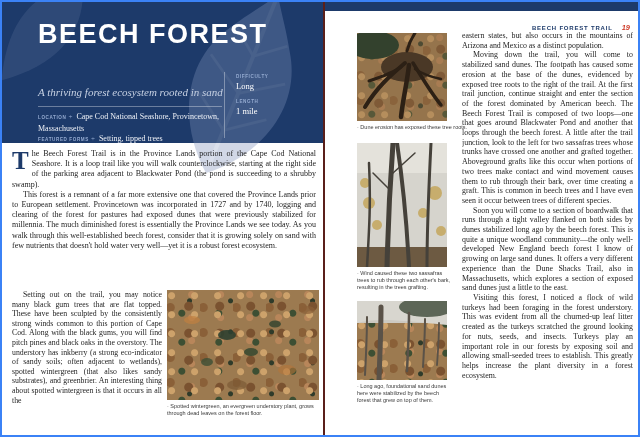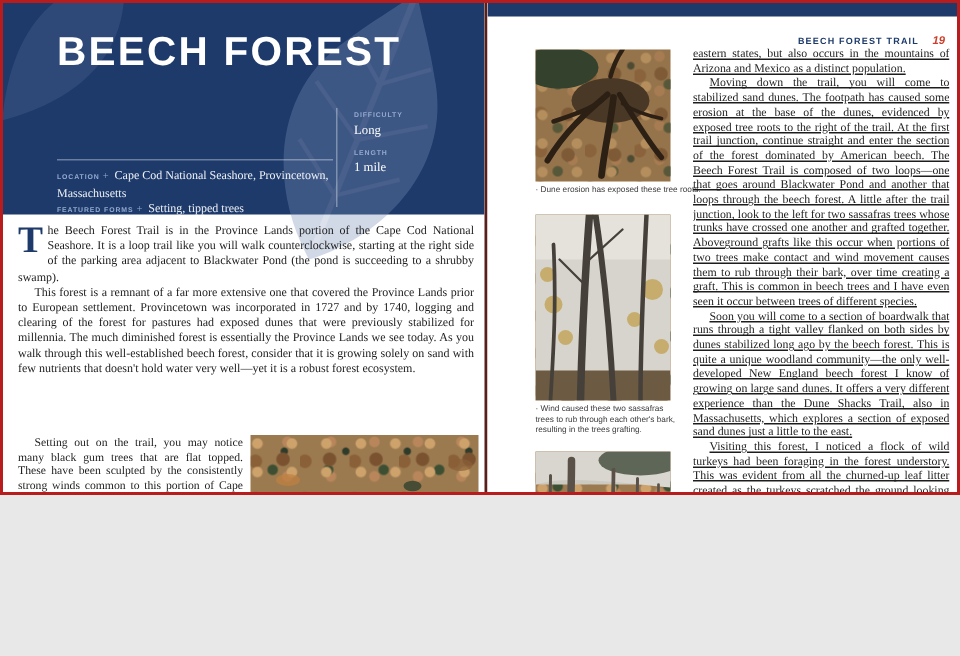--- a/index.html
+++ b/index.html
@@ -1,16 +1,16 @@
 <!DOCTYPE html>
 <html><head>
 <meta charset="utf-8">
 <style>
   html,body{margin:0;padding:0;background:#e8e8e8;}
-  .frame{position:relative;width:640px;height:330px;background:#ffffff;border:2px solid #b91c1c;box-sizing:border-box;overflow:hidden;font-family:"Liberation Serif",serif;}
+  .frame{position:relative;width:640px;height:437px;background:#ffffff;border:2px solid #3b82f6;box-sizing:border-box;overflow:hidden;font-family:"Liberation Serif",serif;}
   .page{position:absolute;top:0;height:433px;background:#fff;overflow:hidden;}
   .page-left{left:0;width:321px;}
   .page-right{left:323px;width:313px;}
   .spine{position:absolute;left:321px;top:0;width:2px;height:433px;background:#5a1f1a;}
 
   
   .chapter-header{position:absolute;left:0;top:0;width:321px;height:141px;background:#1d3a6a;}
   .leaf-watermark{position:absolute;left:140px;top:-18px;width:200px;height:200px;pointer-events:none;}
   .leaf-watermark-2{position:absolute;left:-30px;top:-40px;width:140px;height:140px;pointer-events:none;}
   .title{position:absolute;left:36px;top:18px;color:#ffffff;font-family:"Liberation Sans",sans-serif;font-weight:700;font-size:27px;line-height:28px;letter-spacing:1.5px;z-index:2;}
@@ -54,21 +54,21 @@
   .fig-graft .photo{width:90px;height:124px;}
   .fig-dunes{position:absolute;left:32px;top:299px;width:96px;}
   .fig-dunes .photo{width:90px;height:79px;}
 
   
   .topbar{position:absolute;left:0;top:0;width:313px;height:9px;background:#1d3a6a;}
   .running-head{position:absolute;right:8px;top:14px;font-family:"Liberation Sans",sans-serif;}
   .rh-title{font-size:6px;font-weight:700;letter-spacing:.8px;color:#1d3a6a;}
   .rh-page{font-size:7.5px;font-weight:700;color:#cf3e2c;margin-left:9px;font-style:italic;}
   .col-text{position:absolute;left:137px;top:29px;width:171px;height:388px;font-size:7.9px;line-height:9.7px;color:#1d1d1d;text-align:justify;overflow:hidden;}
-  .col-text p{margin:0;text-decoration:underline;}
+  .col-text p{margin:0;}
 </style>
 </head>
 <body>
 
 <div class="frame">
 
   <div class="page page-left">
 
     <div class="chapter-header">
       <svg class="leaf-watermark-2" viewBox="0 0 100 100">
@@ -79,20 +79,21 @@
           <path d="M50 2 C72 20 82 50 66 74 C60 84 55 90 50 98 C45 90 40 84 34 74 C18 50 28 20 50 2 Z" fill="#7d90b8"></path>
           <path d="M50 6 L50 96" stroke="#9aa9c9" stroke-width="2"></path>
           <path d="M50 25 L68 38 M50 25 L32 38 M50 45 L70 58 M50 45 L30 58 M50 65 L64 76 M50 65 L36 76" stroke="#9aa9c9" stroke-width="1.4" fill="none"></path>
         </g>
       </svg>
 
       <div class="title">
         <div>BEECH FOREST</div>
       </div>
 
+      <div class="subtitle">A thriving forest ecosystem rooted in sand</div>
       <div class="hrule"></div>
 
       <div class="meta">
         <div>
           <span class="meta-label">LOCATION</span><span class="meta-arrow">+</span>
           <span>Cape Cod National Seashore, Provincetown, Massachusetts</span>
         </div>
         <div>
           <span class="meta-label">FEATURED FORMS</span><span class="meta-arrow">+</span>
           <span>Setting, tipped trees</span>

